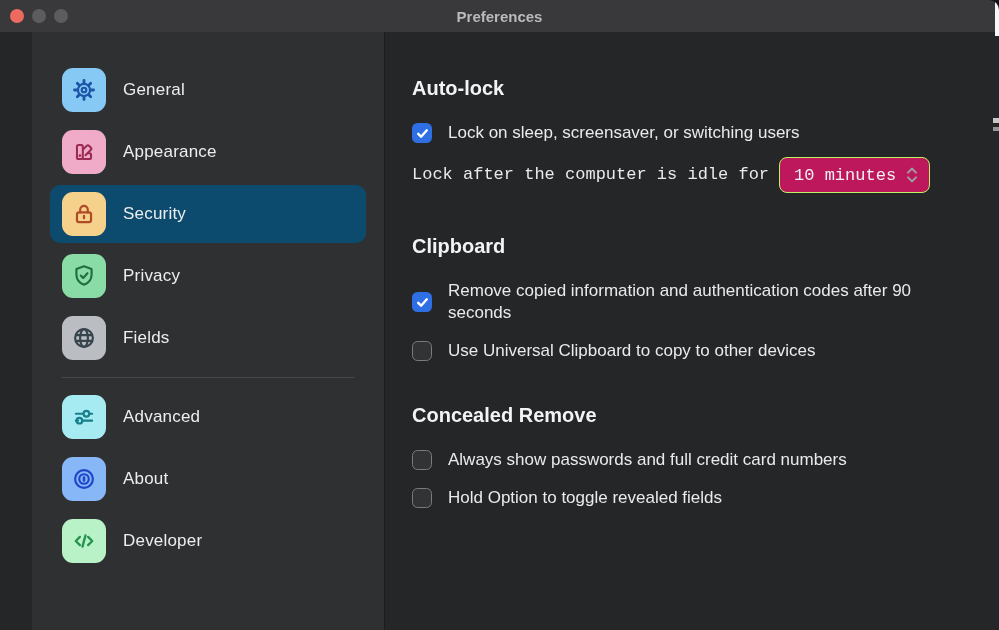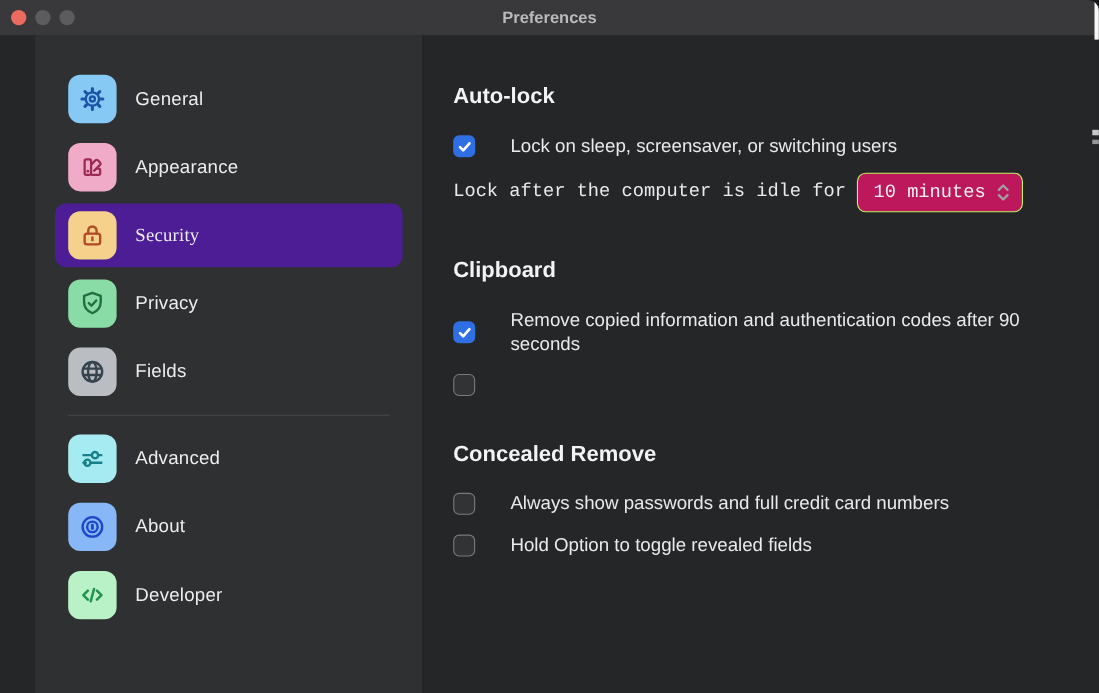--- a/index.html
+++ b/index.html
@@ -17,32 +17,32 @@
   .tl-dim { background:#5c5c5e; }
   .title { position:absolute; left:0; right:0; text-align:center; font-size:15px;
     font-weight:bold; color:#b9babc; pointer-events:none; }
 
   
   .body-row { flex:1; display:flex; min-height:0;padding-left:32px; }
   .sidebar { width:353px; background:#2f3031; border-right:1px solid #1d1d1f;
     padding:29px 18px 0 18px; flex:0 0 auto; }
   .side-item { height:58px; border-radius:10px; display:flex; align-items:center;
     padding-left:12px; gap:17px; margin-bottom:4px; cursor:default; }
-  .side-item.selected { background:#4c1d95;font-family:Liberation Serif, serif; }
+  .side-item.selected { background:#0c4a6e; }
   .tile { width:44px; height:44px; border-radius:11px; display:flex;
     align-items:center; justify-content:center; flex:0 0 auto; }
   .tile svg { width:26px; height:26px; display:block; }
   .side-label { font-size:17px; color:#ecedee; letter-spacing:.2px; }
   .side-divider { border:none; border-top:1px solid #47484a; margin:10px 12px; }
 
   
   .main { flex:1; padding:45px 40px 0 27px; min-width:0; }
   .section { margin-bottom:42px; }
   .section-heading { font-size:20px; font-weight:bold; color:#f2f3f4; margin-bottom:22px; }
-  .row { display:flex; align-items:center; gap:32px; }
+  .row { display:flex; align-items:center; gap:16px; }
   .row + .row { margin-top:16px; }
   .checkbox { width:20px; height:20px; border-radius:5.5px; flex:0 0 auto;
     display:flex; align-items:center; justify-content:center; }
   .checkbox.checked { background:#2e6fe4; }
   .checkbox.unchecked { background:#323334; border:1.5px solid #7a7b7d; }
   .checkbox svg { width:13px; height:13px; display:block; }
   .row-label { font-size:17px; color:#e9eaeb; line-height:22px; white-space:pre-line; }
   .idle-row { margin-top:13px; display:flex; align-items:center;font-family:Liberation Mono, monospace; }
   .select { margin-left:10px; display:inline-flex; align-items:center; gap:9px;
     height:36px; padding:0 10px 0 14px; background:#be185d; border:1px solid #bef264;
@@ -194,20 +194,21 @@
           <span class="checkbox checked">
             <svg viewBox="0 0 13 13" fill="none" stroke="#ffffff" stroke-width="2.4" stroke-linecap="round" stroke-linejoin="round">
               <path d="M2.2 6.8l2.9 2.9 5.7-6.4"></path>
             </svg>
           </span>
           <span class="row-label">Remove copied information and authentication codes after 90
 seconds</span>
         </div>
         <div class="row">
           <span class="checkbox unchecked"></span>
+          <span class="row-label">Use Universal Clipboard to copy to other devices</span>
         </div>
       </section>
 
       <section class="section">
         <h2 class="section-heading">Concealed Remove</h2>
         <div class="row">
           <span class="checkbox unchecked"></span>
           <span class="row-label">Always show passwords and full credit card numbers</span>
         </div>
         <div class="row">

